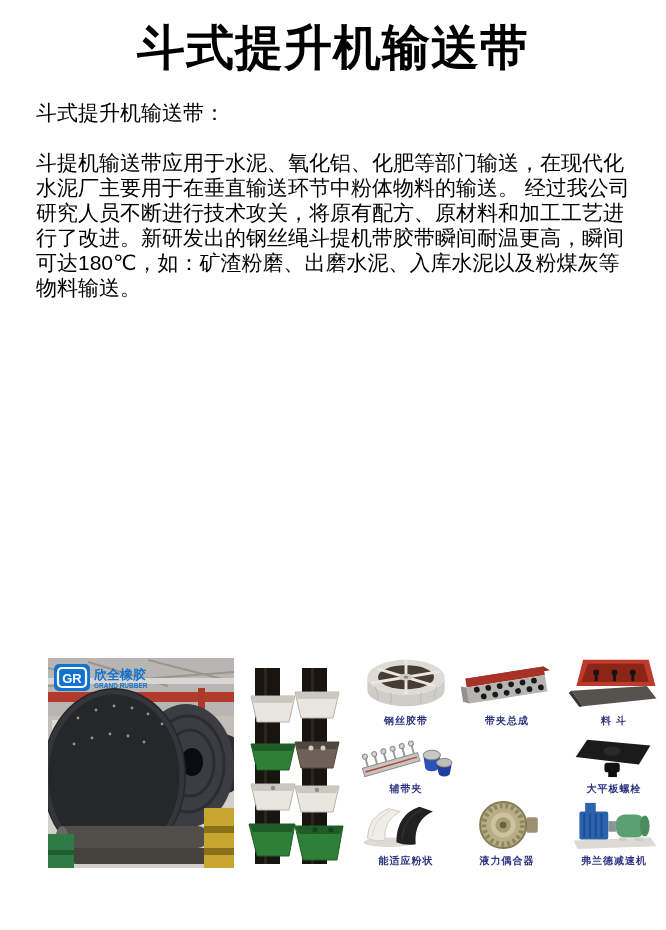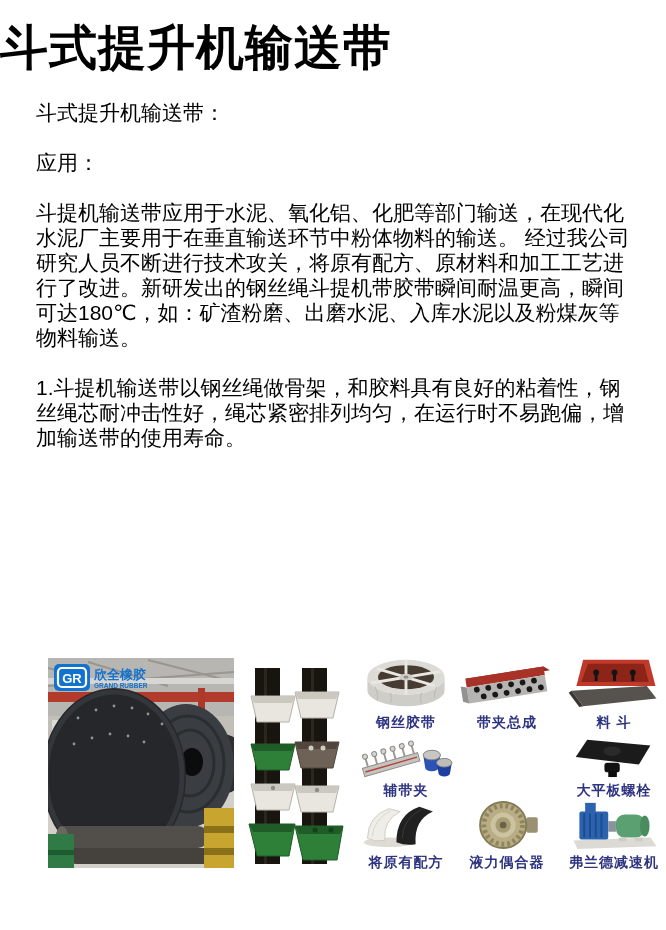--- a/index.html
+++ b/index.html
@@ -10,21 +10,21 @@
     background:#fff;
     overflow:hidden;
     font-family:"Liberation Sans","DejaVu Sans",sans-serif;
     color:#000;
   }
   .page-title{
     margin:20px 0 0 0;
     font-size:48px;
     line-height:56px;
     font-weight:bold;
-    text-align:left;
+    text-align:center;
     letter-spacing:1px;
   }
   .article{
     margin:24px 36px 4px 36px;
     font-size:21px;
     line-height:25px;
     line-break:loose;
   }
   .article p{margin:0 0 25px 0;}
   
@@ -38,39 +38,37 @@
   .bucket-photo{left:227px;top:16px;}
   .product{
     position:absolute;
     width:110px;
     margin:0;
     text-align:center;
   }
   .product svg{display:block;margin:0 auto;}
   .product figcaption{
     margin-top:4px;
-    font-size:14px;
+    font-size:10px;
     font-weight:bold;
     color:#2e3480; 
     letter-spacing:1px;
     white-space:nowrap;
   }
 </style>
 </head>
 <body>
 
 <div class="page">
 
   <h1 class="page-title">斗式提升机输送带</h1>
 
   <div class="article">
     <p>斗式提升机输送带：</p>
-    <p>应用：</p>
     <p>斗提机输送带应用于水泥、氧化铝、化肥等部门输送，在现代化水泥厂主要用于在垂直输送环节中粉体物料的输送。 经过我公司研究人员不断进行技术攻关，将原有配方、原材料和加工工艺进行了改进。新研发出的钢丝绳斗提机带胶带瞬间耐温更高，瞬间可达180℃，如：矿渣粉磨、出磨水泥、入库水泥以及粉煤灰等物料输送。</p>
-    <p>1.斗提机输送带以钢丝绳做骨架，和胶料具有良好的粘着性，钢丝绳芯耐冲击性好，绳芯紧密排列均匀，在运行时不易跑偏，增加输送带的使用寿命。</p>
   </div>
 
   <div class="gallery">
 
     <svg class="photo factory-photo" width="186" height="210" viewBox="0 0 186 210">
       <rect width="186" height="210" fill="#c9c6c0"></rect>
       <rect width="186" height="58" fill="#b8b6b2"></rect>
       <path d="M0,10 L60,26 M40,4 L120,28 M100,2 L186,24 M0,28 L186,14" stroke="#98968f" stroke-width="2" fill="none"></path>
       <rect y="20" width="186" height="6" fill="#d8d6d2"></rect>
       <rect y="34" width="186" height="10" fill="#b23b2c"></rect>
@@ -263,21 +261,21 @@
     </figure>
 
     <figure class="product" style="left:335px;top:150px">
       <svg width="100" height="50" viewBox="0 0 100 52">
         <ellipse cx="32" cy="44" rx="26" ry="5" fill="#dedbd5"></ellipse>
         <path d="M10,40 Q10,17 32,9 L44,12 Q26,21 28,42 Q18,44 10,40 Z" fill="#efede8" stroke="#cdcac4"></path>
         <path d="M15,38 Q16,21 34,11" stroke="#d8d5cf" fill="none"></path>
         <path d="M40,44 Q40,15 64,7 L78,12 Q58,21 60,46 Q50,48 40,44 Z" fill="#212121"></path>
         <path d="M46,40 Q47,19 66,10" stroke="#3a3a3a" fill="none"></path>
       </svg>
-      <figcaption>将原有配方</figcaption>
+      <figcaption>能适应粉状</figcaption>
     </figure>
 
     <figure class="product" style="left:436px;top:150px">
       <svg width="100" height="50" viewBox="0 0 100 52">
         <rect x="70" y="18" width="12" height="16" rx="2" fill="#9a9072"></rect>
         <circle cx="46" cy="26" r="24" fill="#b8ad84" stroke="#847a55" stroke-width="2"></circle>
         <circle cx="46" cy="26" r="20" fill="none" stroke="#8f855e" stroke-width="5" stroke-dasharray="3 3"></circle>
         <circle cx="46" cy="26" r="13" fill="#ccc3a0"></circle>
         <circle cx="46" cy="26" r="8" fill="#a79c73"></circle>
         <circle cx="46" cy="26" r="3.5" fill="#6b6245"></circle>

